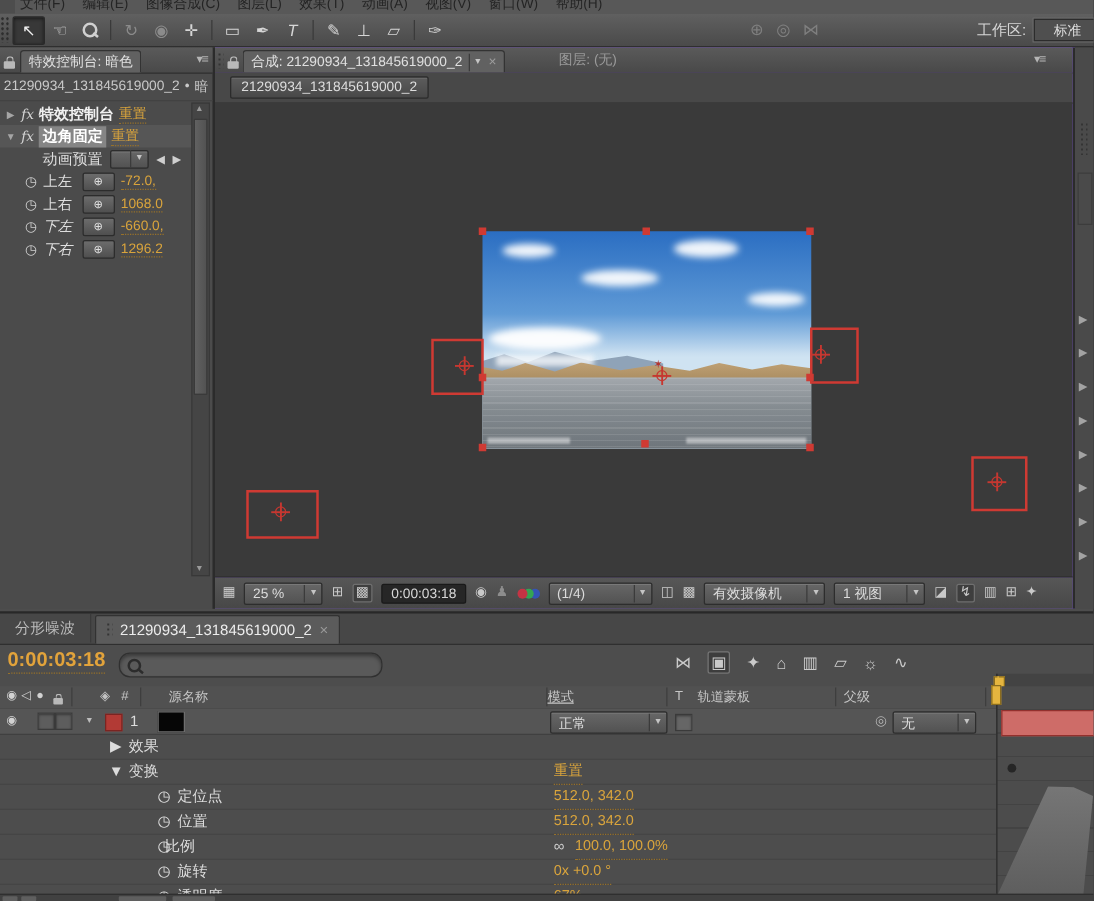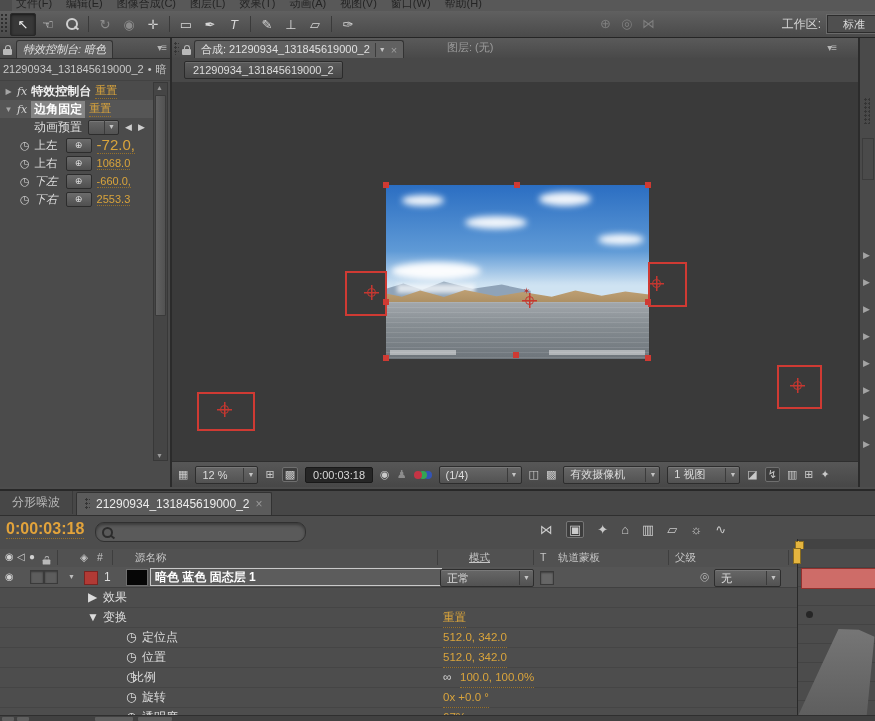--- a/index.html
+++ b/index.html
@@ -210,21 +210,21 @@
     </div>
     <div class="workspace">
       <span style="font-size:12px;color:#d6d6d6;">工作区:</span>
       <span class="wsbox">标准</span>
     </div>
   </div>
 
   <div class="fxpanel">
     <div class="panel-tabbar">
       <span class="abs" style="left:3px;top:6px;"><i class="locki"></i></span>
-      <span class="ptab" style="left:16px;font-style:italic;">特效控制台: 暗色</span>
+      <span class="ptab" style="left:16px;">特效控制台: 暗色</span>
       <span class="pmenu" style="right:4px;">▾≡</span>
     </div>
     <div class="fxname">
       <span>21290934_131845619000_2</span>
       <span>•</span>
       <span>暗</span>
     </div>
     <div class="abs" style="left:0;top:44px;right:16px;">
       <div class="fxrow">
         <span class="twirl">▶</span>
@@ -244,39 +244,39 @@
             <i></i>
             <b class="dda">▼</b>
           </span>
         <span style="font-size:9px;color:#cfcfcf;">◀</span>
         <span style="font-size:9px;color:#cfcfcf;">▶</span>
       </div>
       <div class="mrow">
         <span class="stopw">◷</span>
         <span style="width:26px;">上左</span>
         <span class="tbtn">⊕</span>
-        <span class="orange" style="font-size:15px;text-align:center;">-72.0,</span>
+        <span class="orange" style="font-size:11px;text-align:center;">-72.0,</span>
       </div>
       <div class="mrow">
         <span class="stopw">◷</span>
         <span style="width:26px;">上右</span>
         <span class="tbtn">⊕</span>
         <span class="orange" style="font-size:11px;">1068.0</span>
       </div>
       <div class="mrow">
         <span class="stopw">◷</span>
         <span style="width:26px;font-style:italic;">下左</span>
         <span class="tbtn">⊕</span>
         <span class="orange" style="font-size:11px;">-660.0,</span>
       </div>
       <div class="mrow">
         <span class="stopw">◷</span>
         <span style="width:26px;font-style:italic;">下右</span>
         <span class="tbtn">⊕</span>
-        <span class="orange" style="font-size:11px;">2553.3</span>
+        <span class="orange" style="font-size:11px;">1296.2</span>
       </div>
     </div>
     <div class="fxscroll">
       <span class="ar" style="top:1px;">▲</span>
       <span class="thumb"></span>
       <span class="ar" style="bottom:1px;">▼</span>
     </div>
   </div>
 
   <div class="comppanel">
@@ -329,21 +329,21 @@
       <span class="cross" style="left:192px;top:203px;"></span>
       <span class="cross" style="left:477px;top:194px;"></span>
       <span class="cross" style="left:45px;top:320px;"></span>
       <span class="cross" style="left:618px;top:296px;"></span>
       <span class="cross" style="left:350px;top:211px;"></span>
     </div>
 
     <div class="vstrip">
       <span class="ic">▦</span>
       <span class="dd" style="width:52px;">
-          <i style="font-style:normal;">12 %</i>
+          <i style="font-style:normal;">25 %</i>
           <b class="dda">▼</b>
         </span>
       <span class="ic">⊞</span>
       <span class="ic boxed">▩</span>
       <span class="tcbox">0:00:03:18</span>
       <span class="ic">◉</span>
       <span class="ic" style="color:#8d8d8d;">♟</span>
       <span class="rgb"></span>
       <span class="dd" style="width:72px;">
           <i style="font-style:normal;">(1/4)</i>
@@ -418,41 +418,38 @@
       <span class="col eyeg" style="left:5px;">◉</span>
       <span class="col eyeg" style="left:17px;">◁</span>
       <span class="col eyeg" style="left:29px;">●</span>
       <span class="col" style="left:42px;top:6px;"><i class="locki" style="transform:scale(.85);"></i></span>
       <span class="csep" style="left:57px;"></span>
       <span class="col" style="left:80px;color:#c2c2c2;">◈</span>
       <span class="col" style="left:97px;">#</span>
       <span class="csep" style="left:112px;"></span>
       <span class="col" style="left:135px;">源名称</span>
       <span class="csep" style="left:437px;"></span>
-      <span class="col" style="left:469px;text-decoration:underline;">模式</span>
+      <span class="col" style="left:438px;text-decoration:underline;">模式</span>
       <span class="csep" style="left:533px;"></span>
       <span class="col" style="left:540px;">T</span>
       <span class="col" style="left:558px;">轨道蒙板</span>
       <span class="csep" style="left:668px;"></span>
       <span class="col" style="left:675px;">父级</span>
       <span class="csep" style="left:788px;"></span>
     </div>
 
     <div class="rows">
       <div class="layerrow">
         <span class="abs eyeg" style="left:5px;top:4px;">◉</span>
         <span class="swbox" style="left:30px;"></span>
         <span class="swbox" style="left:44px;"></span>
         <span class="abs" style="left:68px;top:6px;font-size:7px;color:#bdbdbd;">▼</span>
         <span class="chip"></span>
         <span class="abs" style="left:104px;top:3px;color:#ddd;">1</span>
         <span class="swatch"></span>
-        <span class="namebox">
-            <b>暗色 蓝色 固态层 1</b>
-          </span>
         <span class="dd abs" style="left:440px;top:2px;width:83px;">
             <i style="font-style:normal;">正常</i>
             <b class="dda">▼</b>
           </span>
         <span class="swbox" style="left:540px;top:4px;background:#666;"></span>
         <span class="abs" style="left:700px;top:3px;color:#b5b5b5;font-size:11px;">◎</span>
         <span class="dd abs" style="left:714px;top:2px;width:56px;">
             <i style="font-style:normal;">无</i>
             <b class="dda">▼</b>
           </span>

